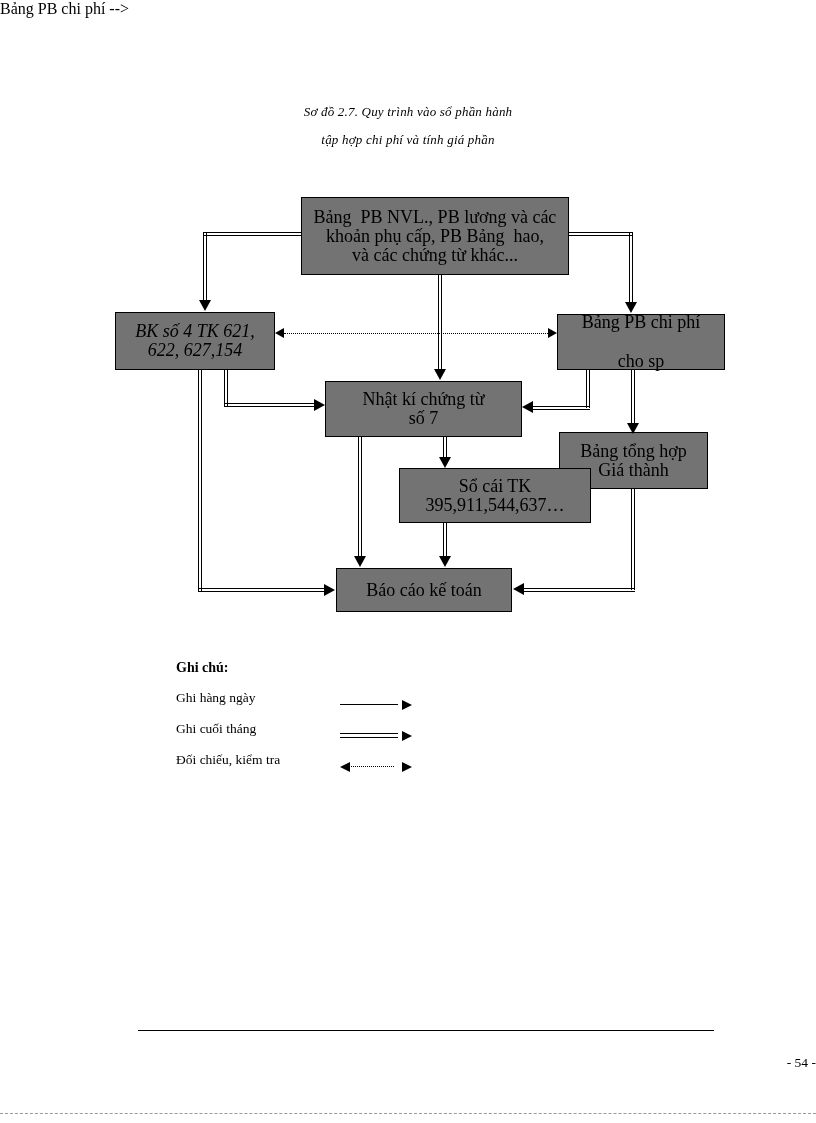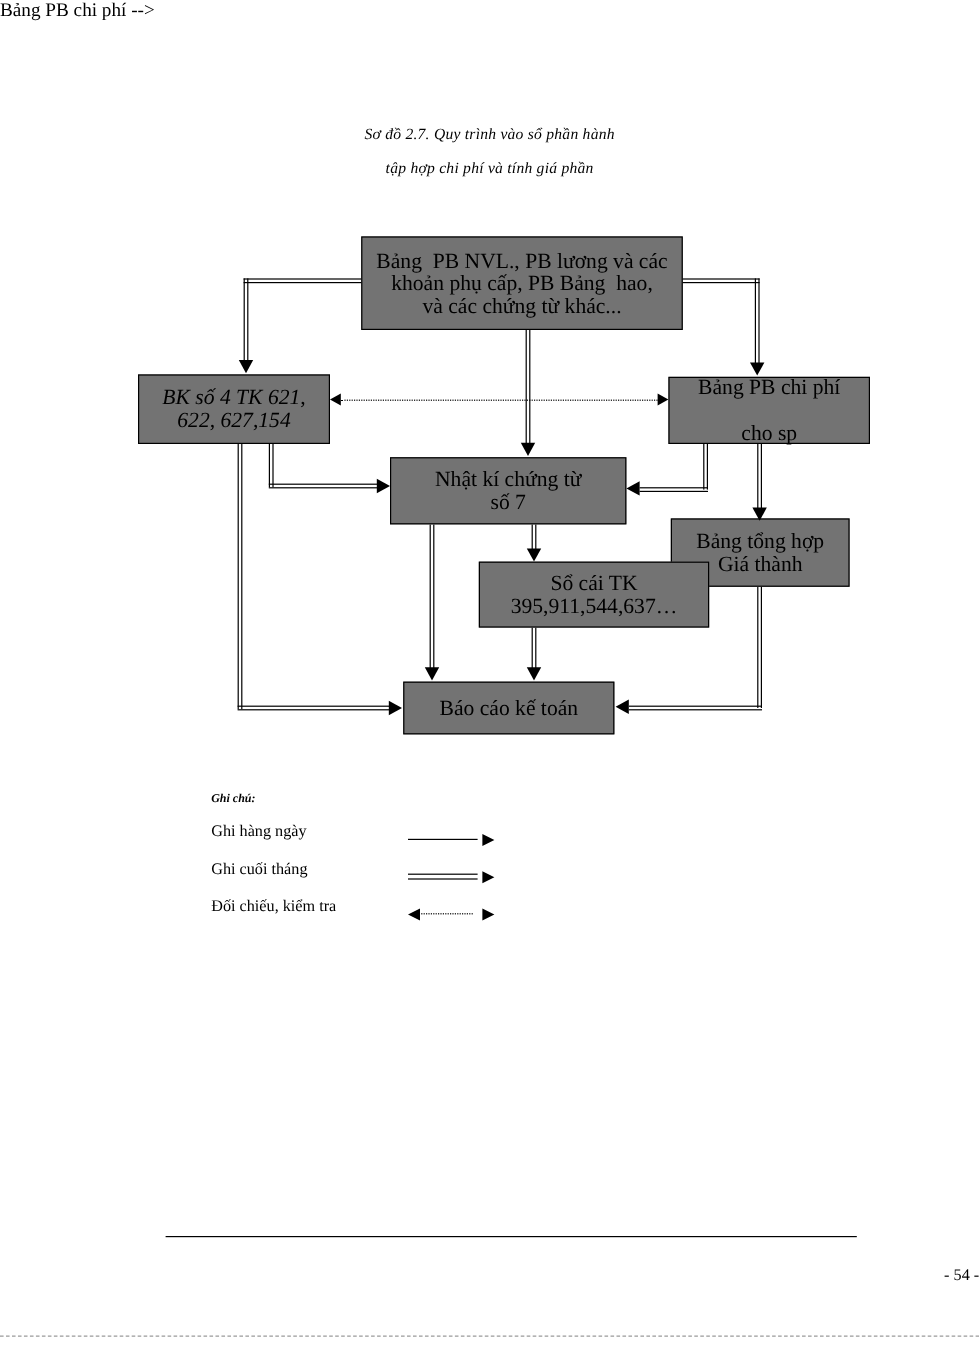--- a/index.html
+++ b/index.html
@@ -92,22 +92,21 @@
   
   .legend {
     position: absolute;
     left: 176px;
     top: 660px;
     width: 420px;
     font-size: 13.5px;
   }
   .legend-title {
     font-weight: bold;
-    font-style: italic;
-    font-size: 10px;
+    font-size: 14px;
     margin-bottom: 14px;
   }
   .legend-row {
     position: relative;
     height: 23px;
     margin-bottom: 8px;
   }
   .legend-label {
     position: absolute;
     left: 0; top: 0;

